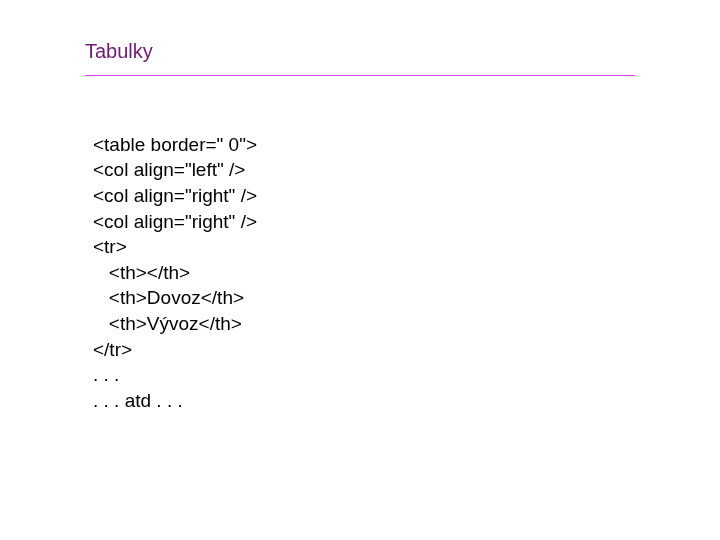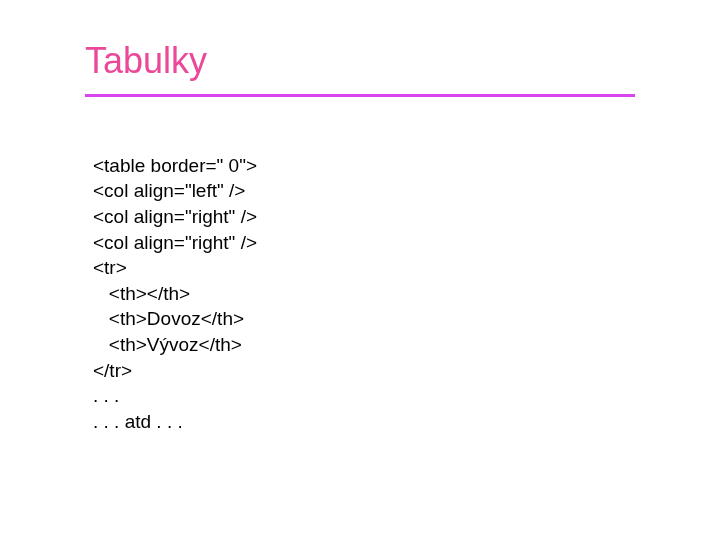--- a/index.html
+++ b/index.html
@@ -4,25 +4,25 @@
   <style>
     * { margin: 0; padding: 0; box-sizing: border-box; }
     body {
       width: 720px;
       height: 540px;
       background: #ffffff;
       font-family: Verdana, Geneva, sans-serif;
       padding: 40px 85px;
     }
     .slide-title {
-      font-size: 36px;
+      font-size: 20px;
       font-weight: normal;
-      color: #ec4899;
+      color: #701a75;
       padding-bottom: 12px;
-      border-bottom: 3px solid #d946ef;
+      border-bottom: 1px solid #d946ef;
       margin-bottom: 30px;
     }
     .code-block {
       font-size: 19px;
       line-height: 1.35;
       color: #000;
       padding-left: 8px;
       white-space: pre;
     }
   </style>

